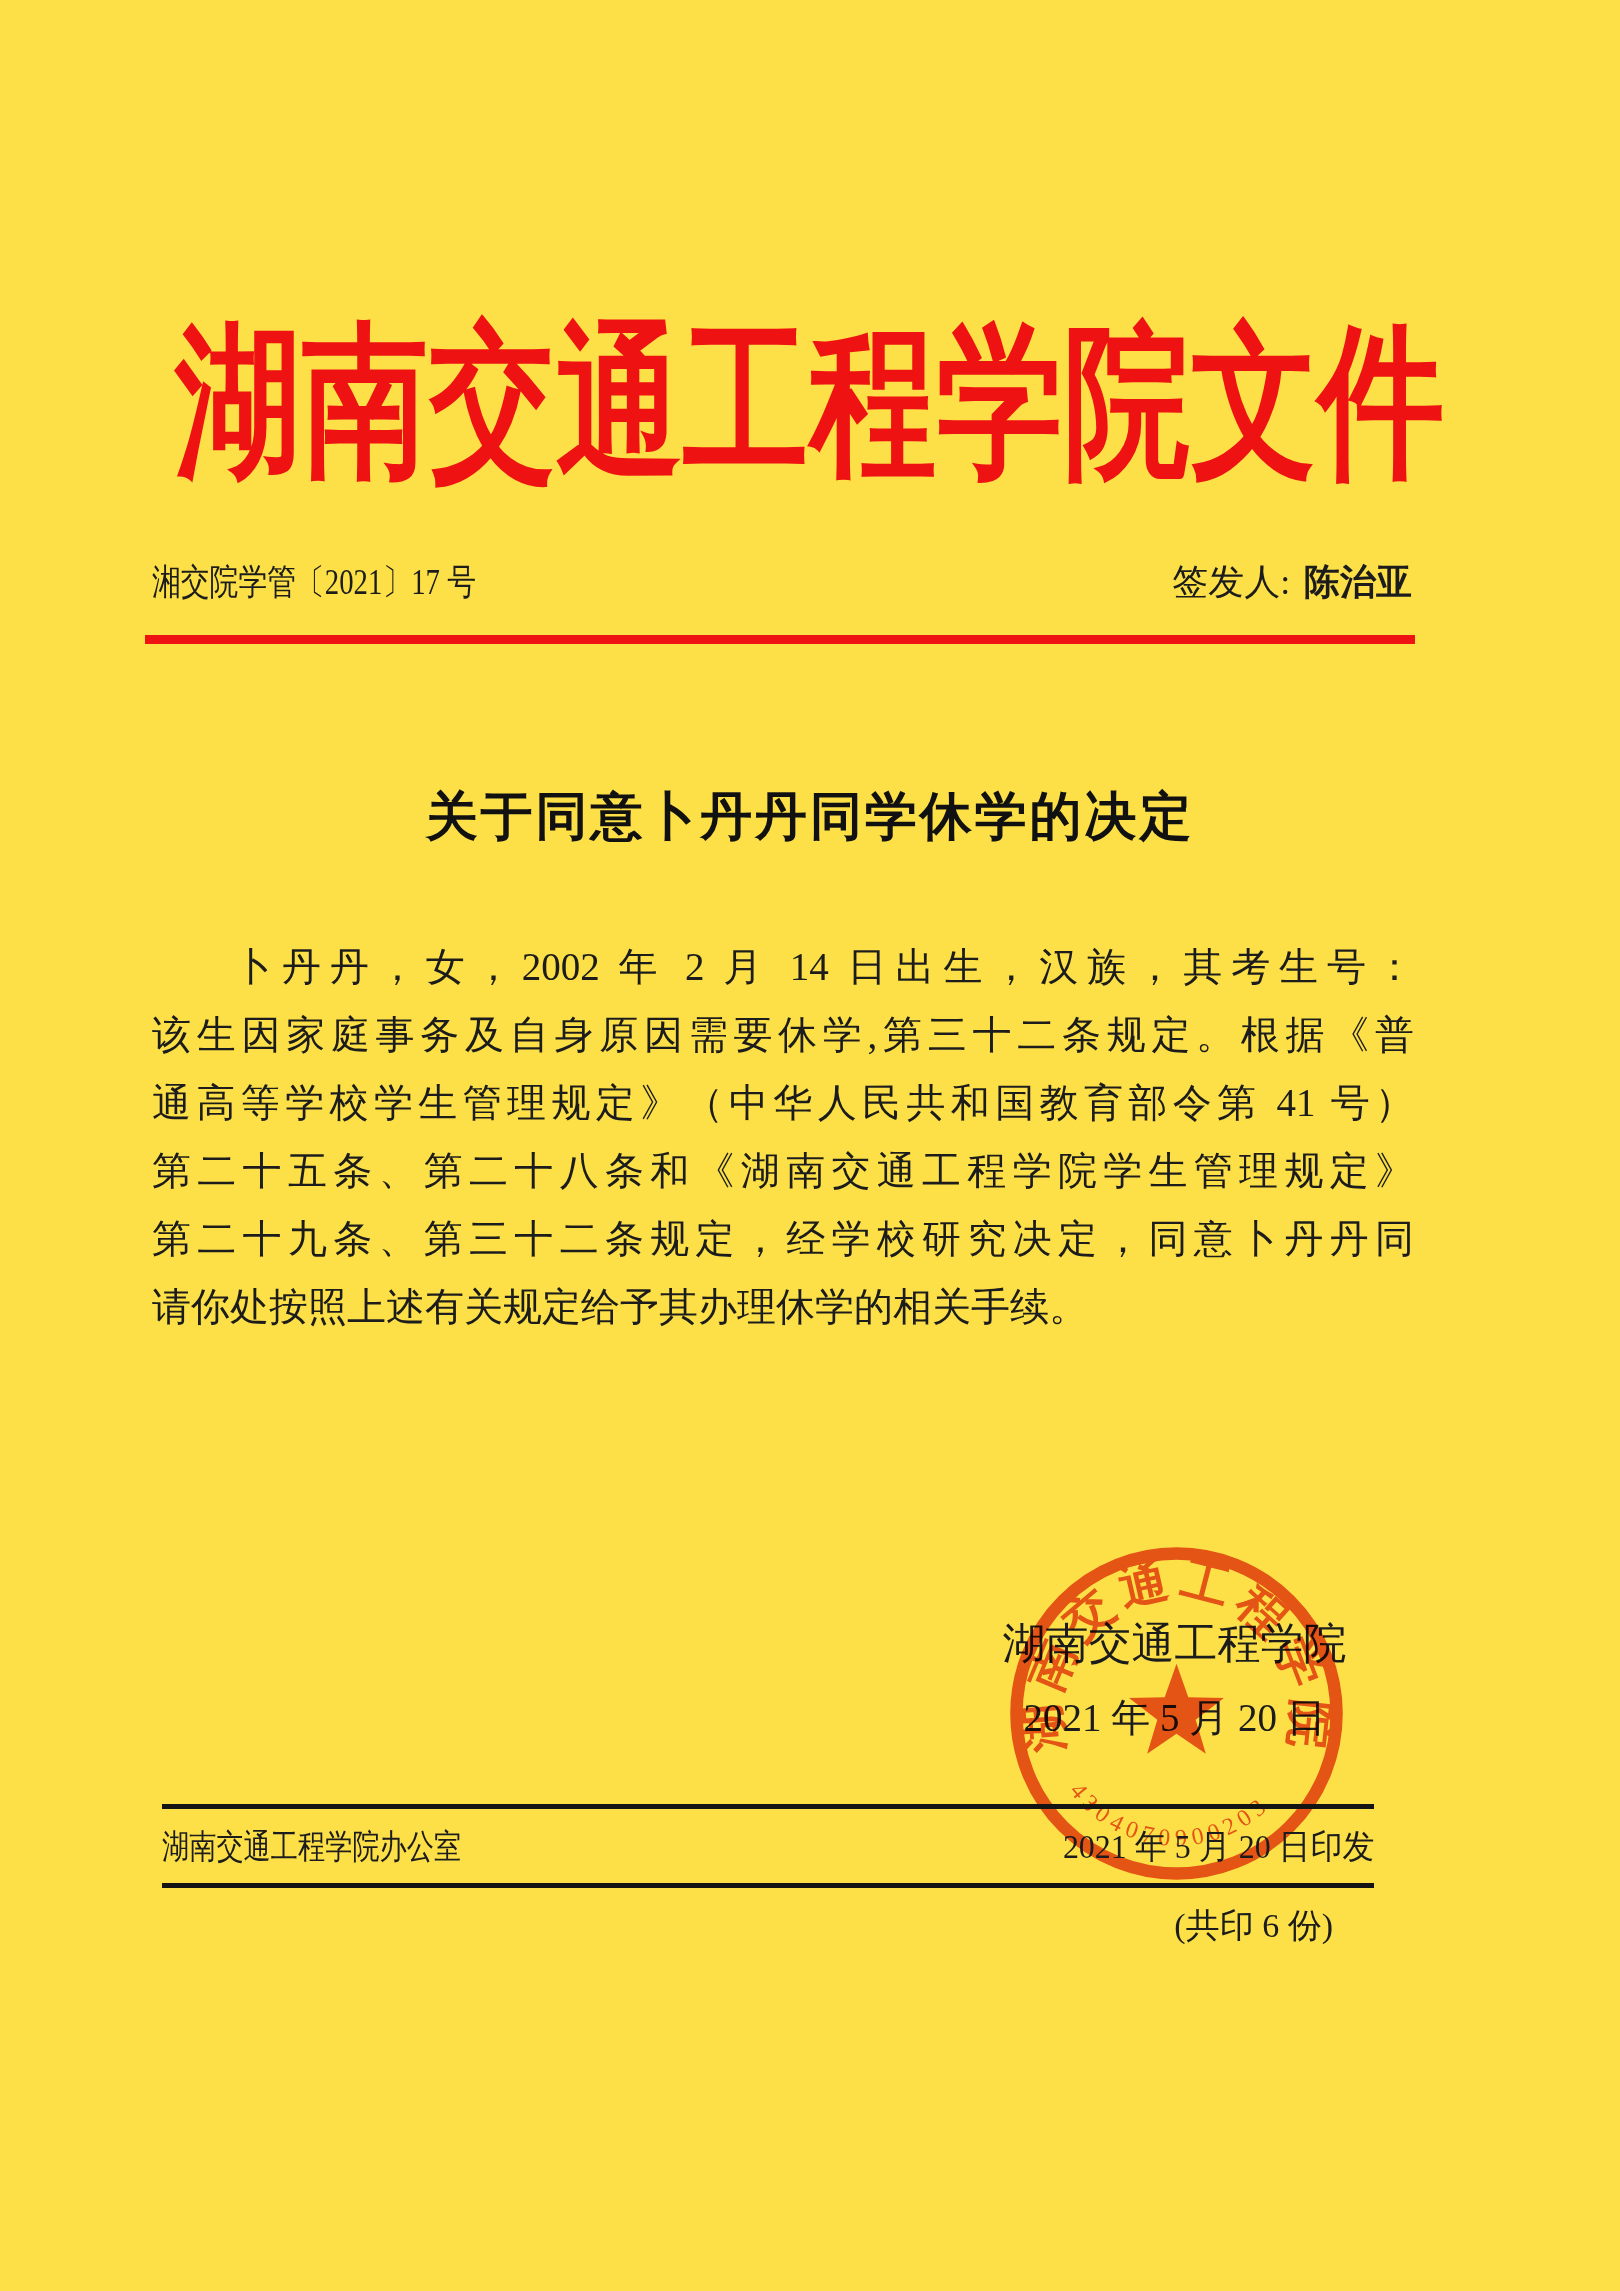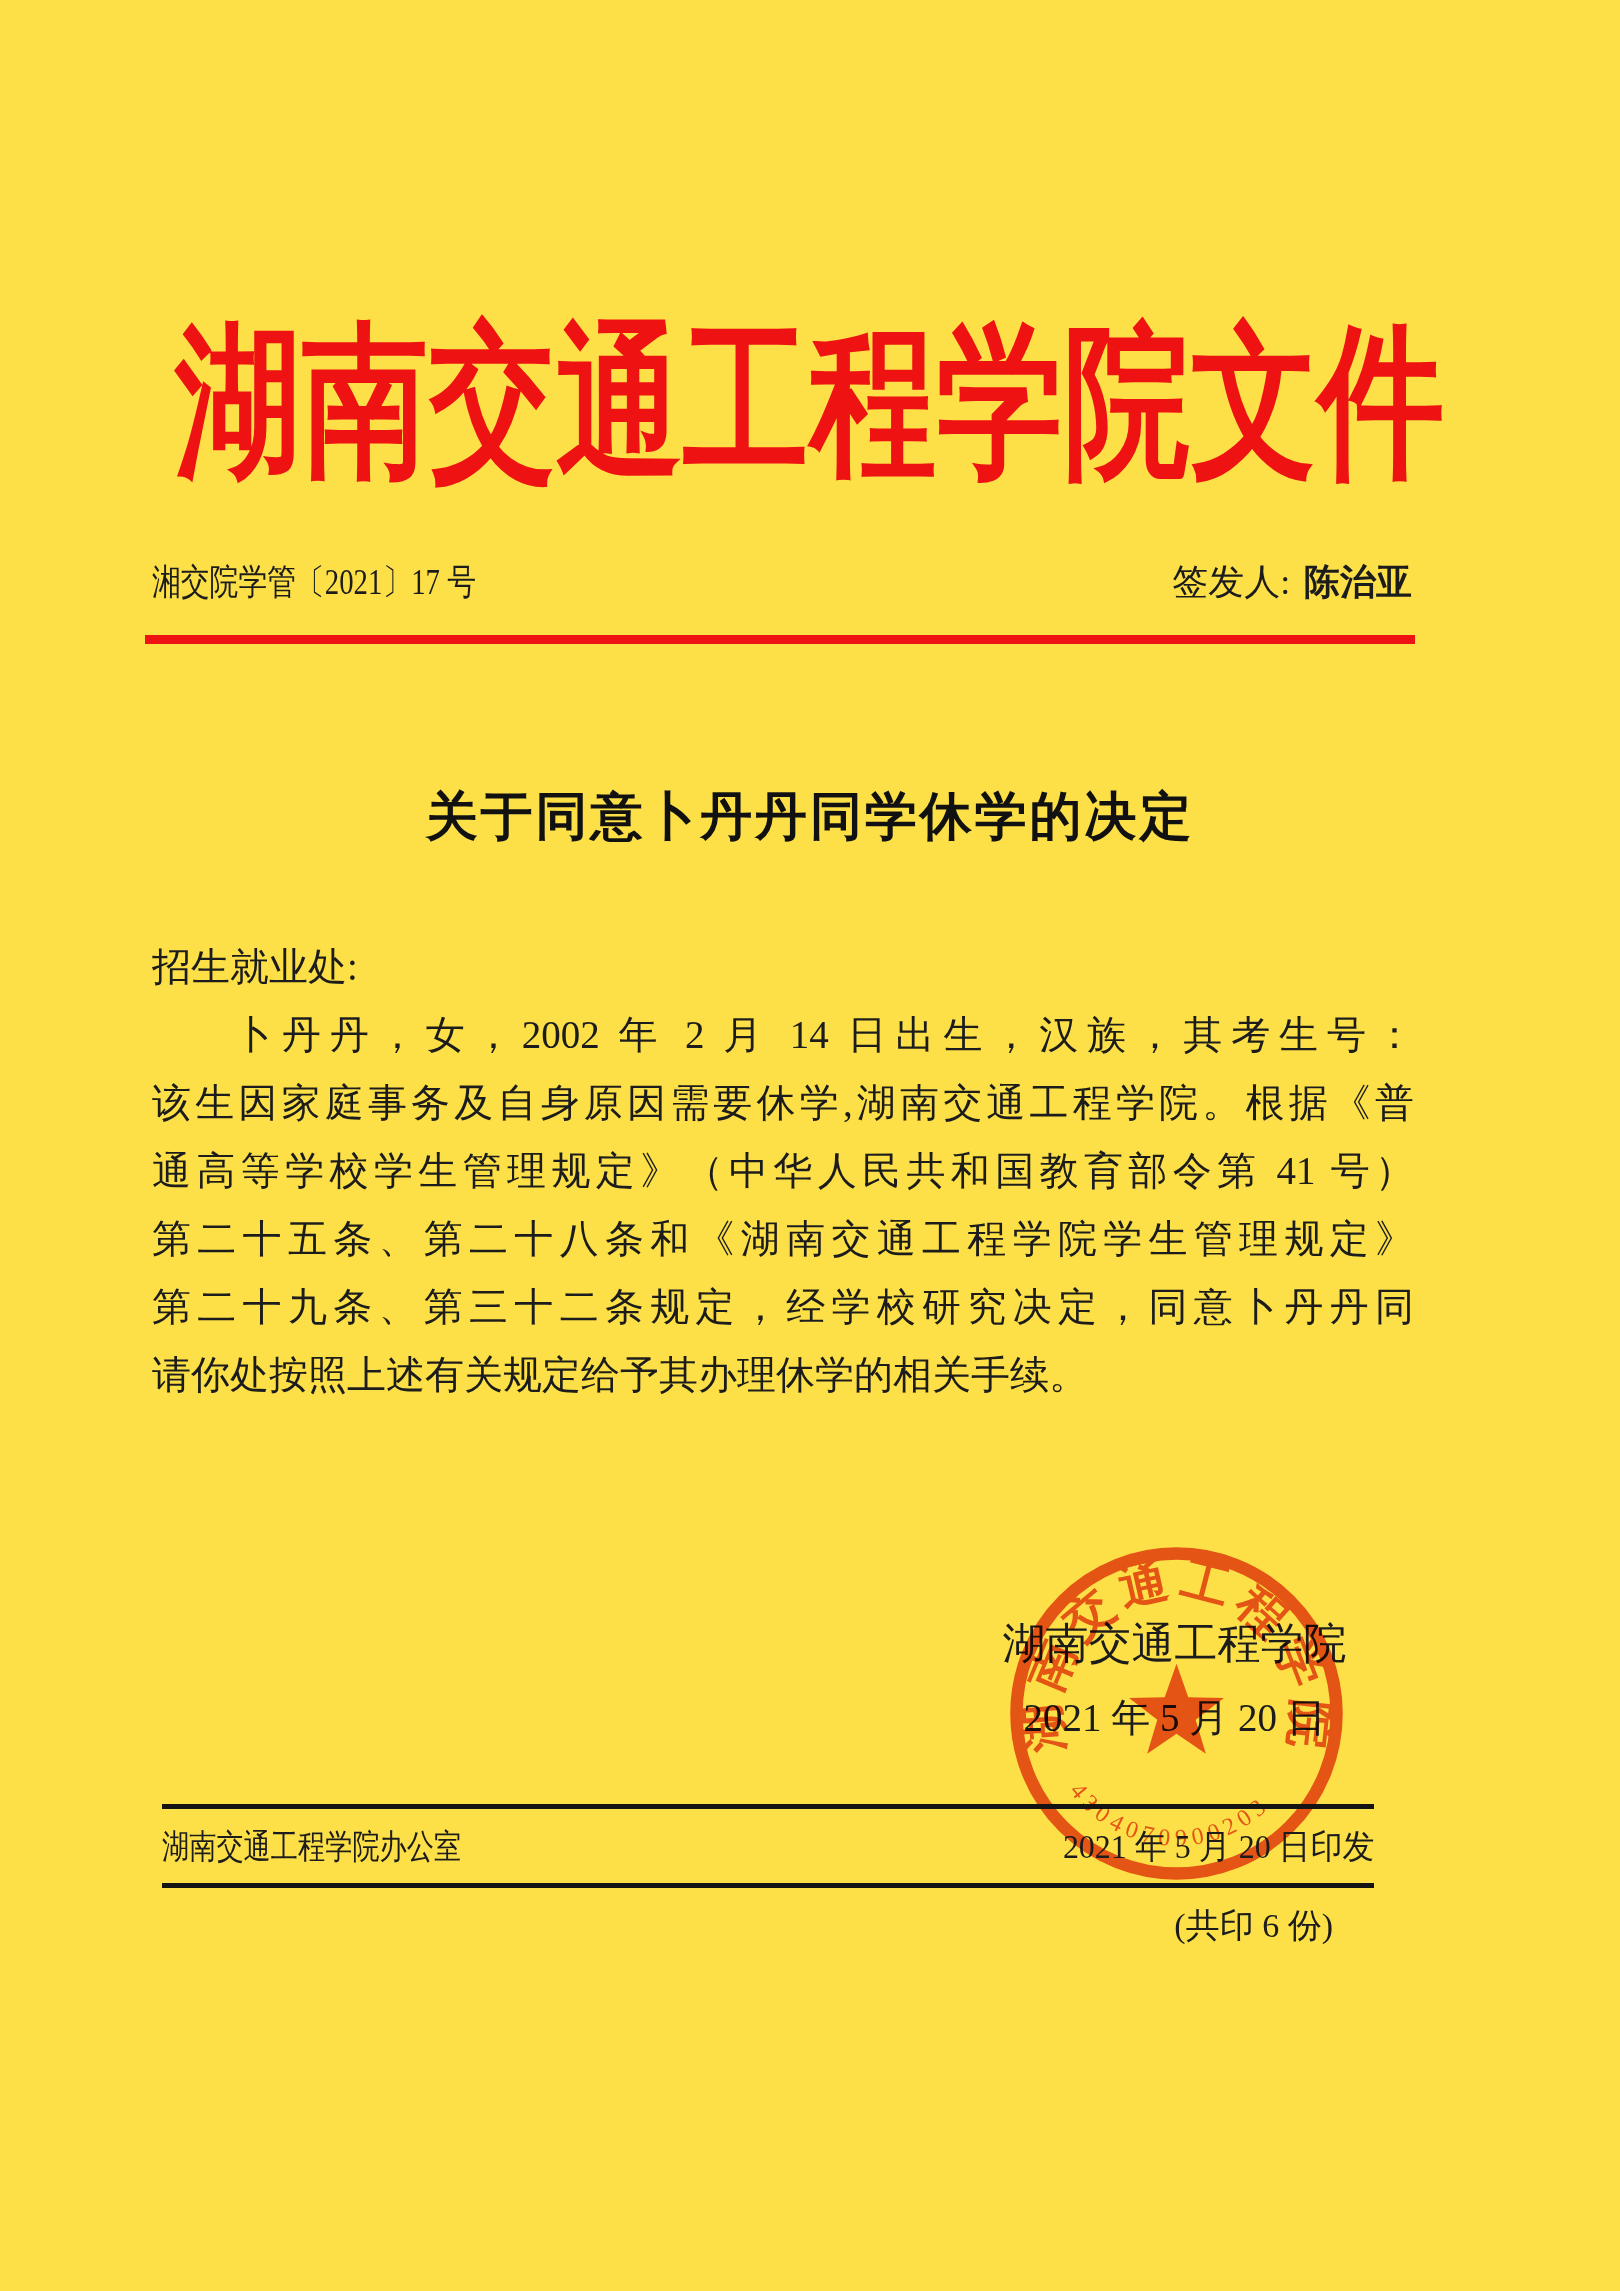--- a/index.html
+++ b/index.html
@@ -98,23 +98,22 @@
     <span class="issuer">
       <span>签发人:</span><span class="name">陈治亚</span>
     </span>
   </div>
 
   <div class="redline"></div>
 
   <div class="doc-title">关于同意卜丹丹同学休学的决定</div>
 
   <div class="body-block">
-    <div class="bline">招生就业处:</div>
     <div class="bline just indent">卜丹丹，女，2002 年 2 月 14 日出生，汉族，其考生号：</div>
-    <div class="bline just">该生因家庭事务及自身原因需要休学,湖南交通工程学院。根据《普</div>
+    <div class="bline just">该生因家庭事务及自身原因需要休学,第三十二条规定。根据《普</div>
     <div class="bline just">通高等学校学生管理规定》（中华人民共和国教育部令第 41 号）</div>
     <div class="bline just">第二十五条、第二十八条和《湖南交通工程学院学生管理规定》</div>
     <div class="bline just">第二十九条、第三十二条规定，经学校研究决定，同意卜丹丹同</div>
     <div class="bline">请你处按照上述有关规定给予其办理休学的相关手续。</div>
   </div>
 
   <div class="sign-block">
     <div class="sign-org">湖南交通工程学院</div>
     <div class="sign-date">2021 年 5 月 20 日</div>
   </div>

